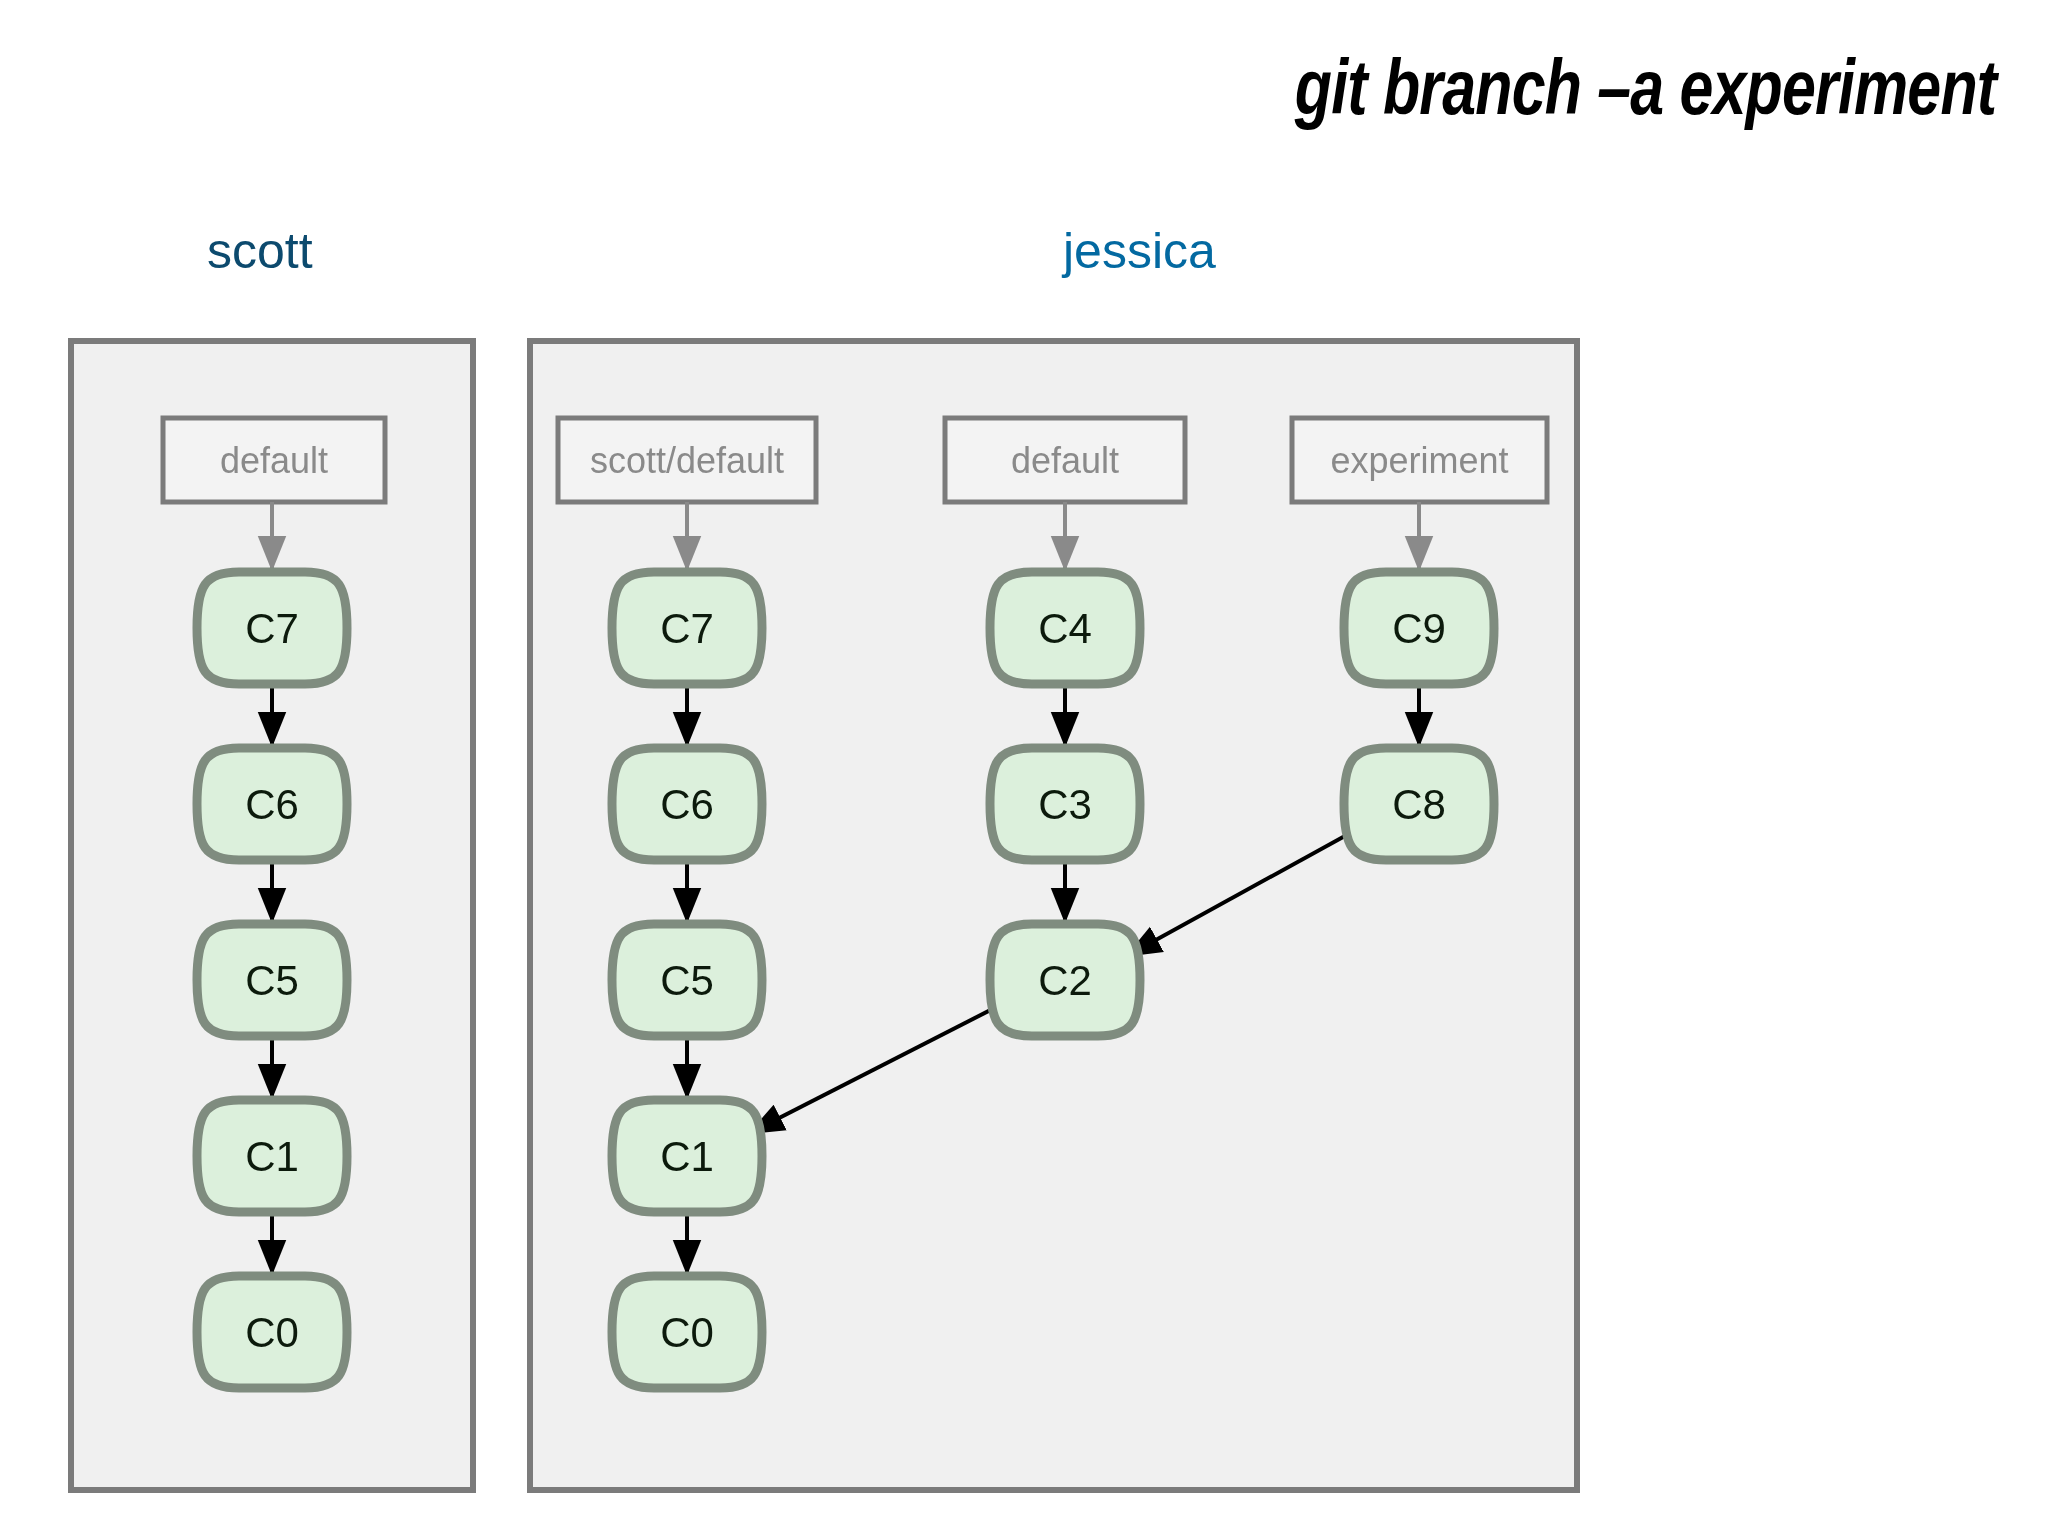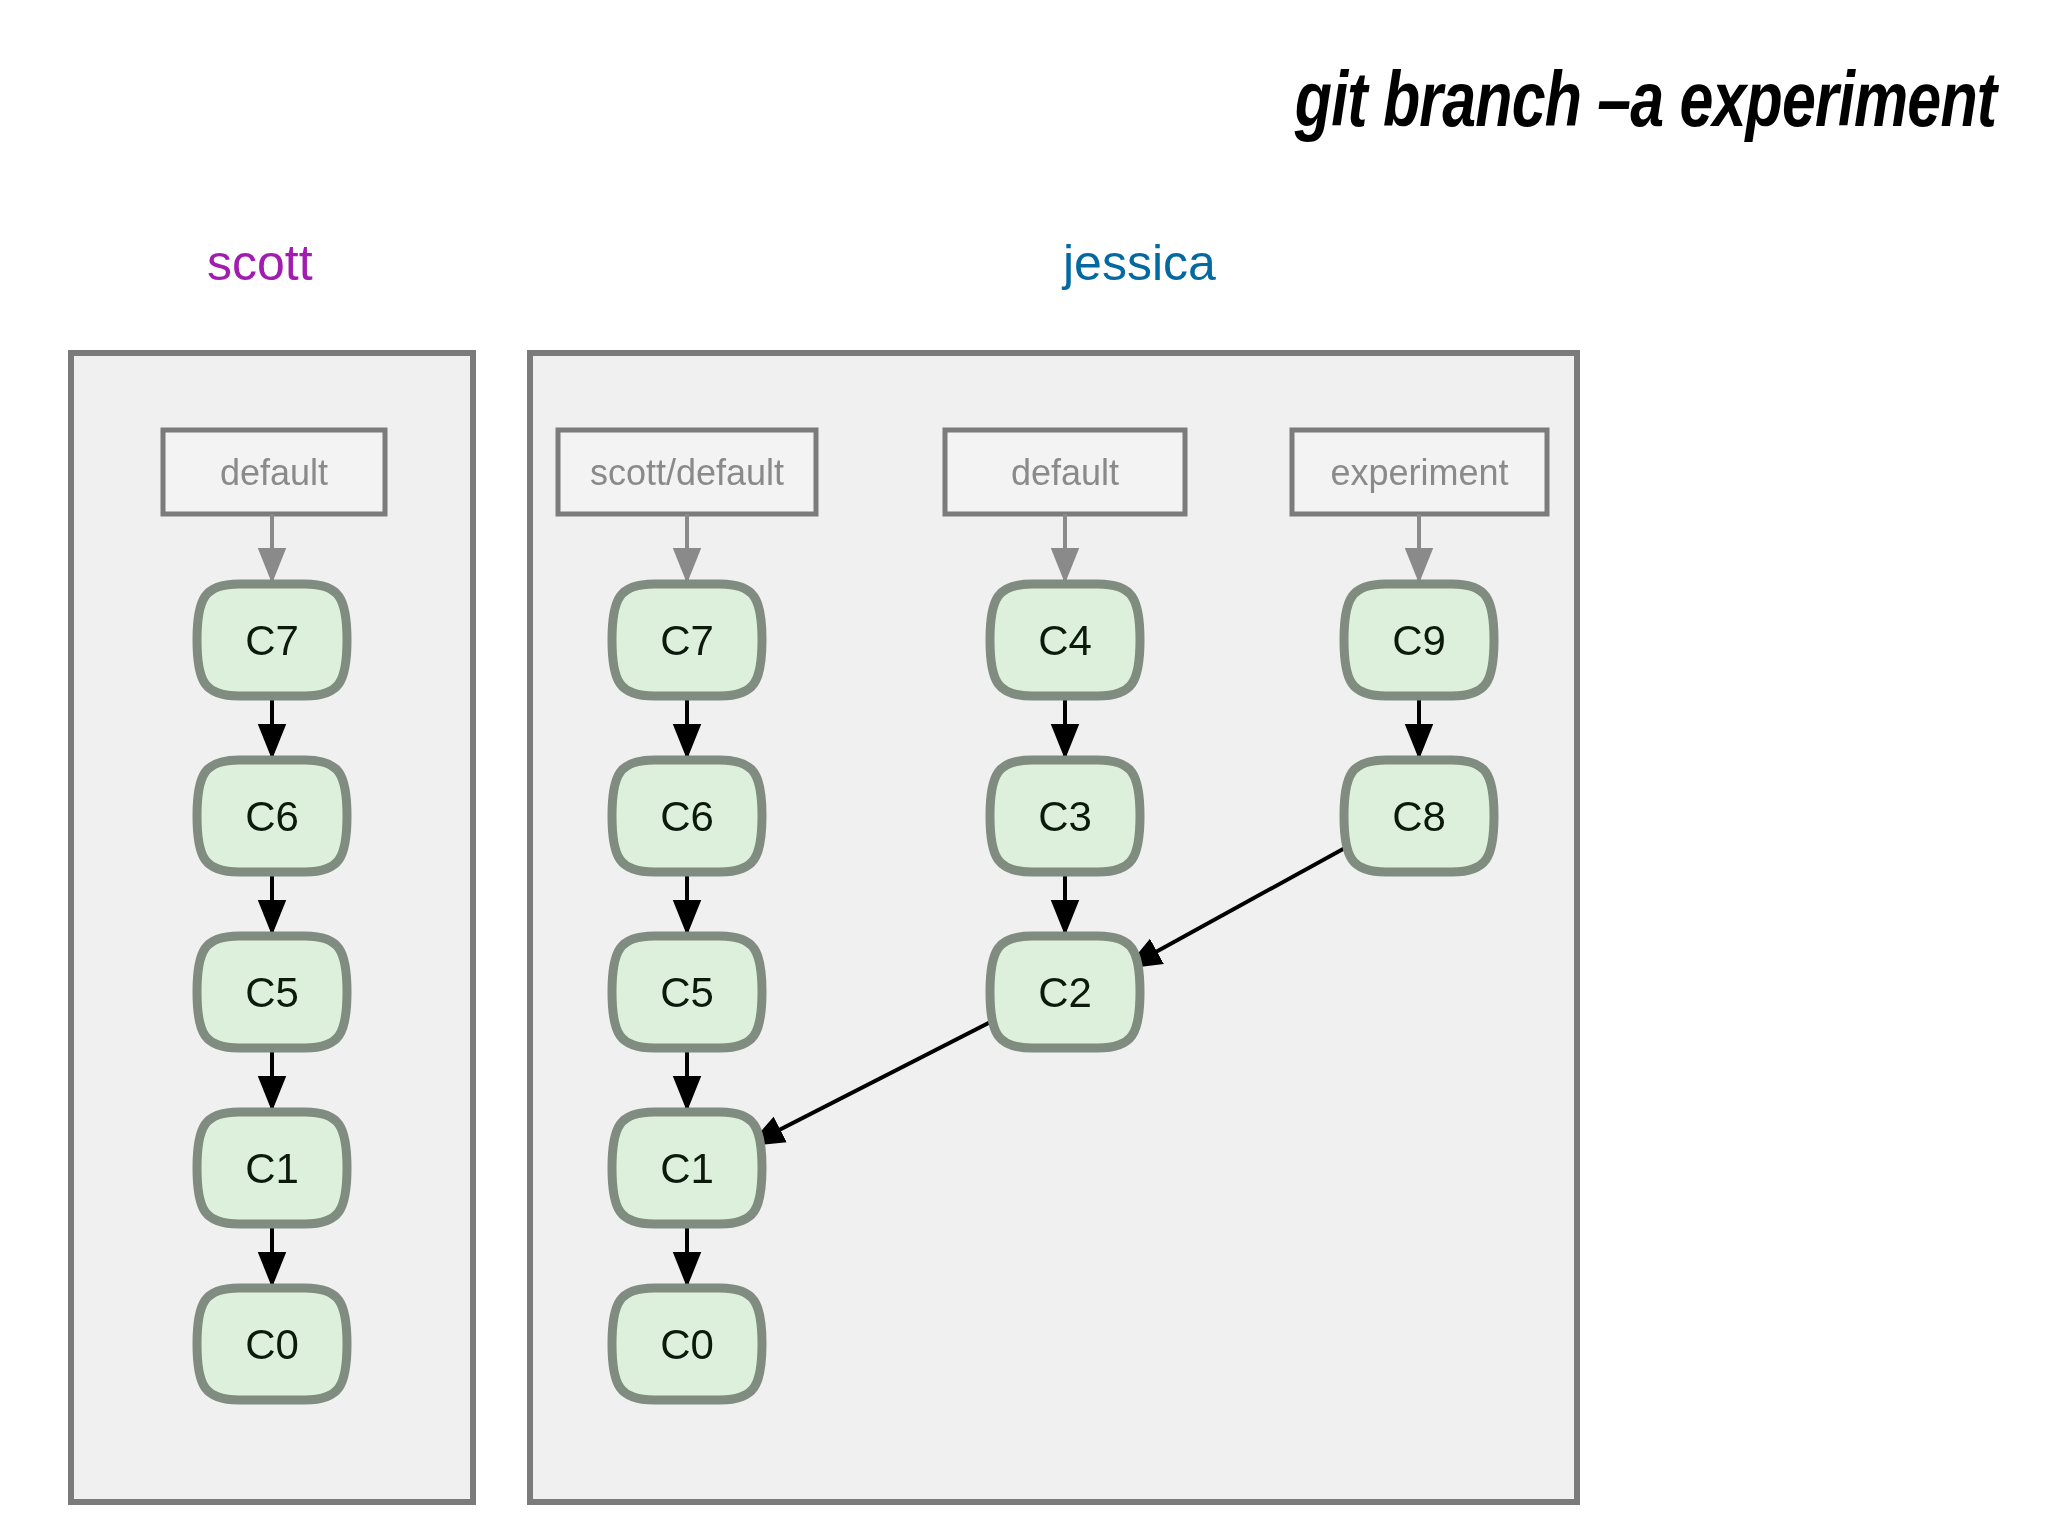--- a/index.html
+++ b/index.html
@@ -2,21 +2,21 @@
 <html><head>
 <meta charset="utf-8">
 <style>
   html,body{margin:0;padding:0;background:#ffffff;}
   body{
     width:2048px;height:1536px;
     font-family:"Liberation Sans", sans-serif;
     overflow:hidden;
     position:relative;
   }
-  #stage{position:absolute;left:0;top:12px;width:2048px;height:1252px;}
+  #stage{position:absolute;left:0;top:0;width:2048px;height:1252px;}
   .cmd-title{
     position:absolute;
     right:52px;
     top:48px;
     font-family:"Liberation Sans", sans-serif;
     font-style:italic;
     font-weight:700;
     font-size:78px;
     line-height:1;
     letter-spacing:-1px;
@@ -37,21 +37,21 @@
   .node-label{font-size:42px;fill:#0c1a0c;}
   .branch-label{font-size:36px;fill:#8a8a8a;}
 </style>
 </head>
 <body>
 
 <div id="stage">
 
   <div class="cmd-title">git branch –a experiment</div>
 
-  <div class="repo-header" id="header-scott" style="left: 207px; top: 222px; color: #a21caf;">scott</div>
+  <div class="repo-header" id="header-scott" style="left: 207px; top: 222px; color: #0c4a6e;">scott</div>
 
   <div class="repo-header" id="header-jessica" style="left: 1063px; top: 222px; color: #0369a1;">jessica</div>
 
   <svg id="diagram-svg" width="2048" height="1536">
     <defs>
       <marker id="arrowBlack" markerWidth="10" markerHeight="10" refX="8.6" refY="4" orient="auto" markerUnits="strokeWidth">
         <path d="M0,0.4 L9,4 L0,7.6 z" fill="#000000"></path>
       </marker>
       <marker id="arrowGray" markerWidth="10" markerHeight="10" refX="8.6" refY="4" orient="auto" markerUnits="strokeWidth">
         <path d="M0,0.4 L9,4 L0,7.6 z" fill="#8a8a8a"></path>

